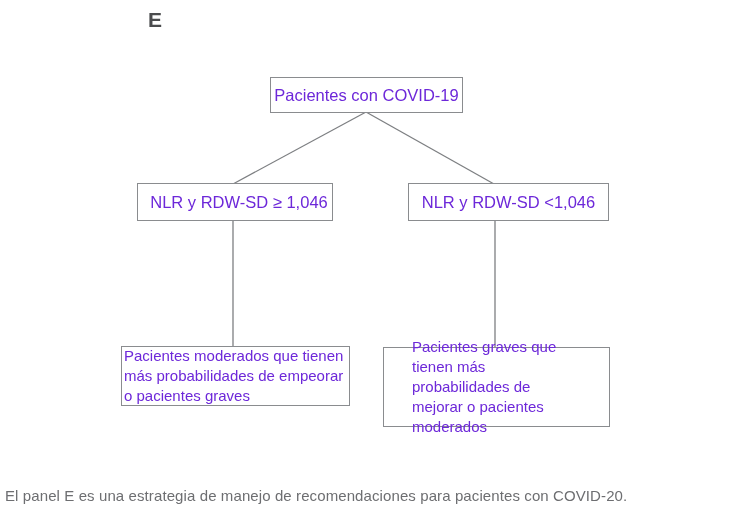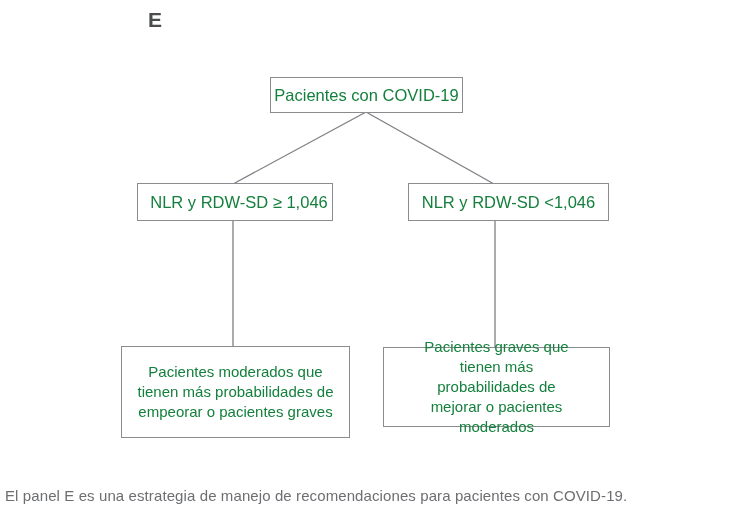--- a/index.html
+++ b/index.html
@@ -28,25 +28,25 @@
     left: 0;
     top: 0;
     z-index: 1;
   }
   .node {
     position: absolute;
     z-index: 2;
     box-sizing: border-box;
     border: 1.5px solid #8a8c8f;
     background: #ffffff;
-    color: #15803d;
+    color: #6d28d9;
     display: flex;
     align-items: center;
     justify-content: center;
-    text-align: center;
+    text-align: left;
     line-height: 20px;
   }
   .node-root {
     left: 270px;
     top: 77px;
     width: 193px;
     height: 36px;
     font-size: 16.5px;
   }
   .node-branch-left {
@@ -62,23 +62,23 @@
     top: 183px;
     width: 201px;
     height: 38px;
     font-size: 16.5px;
     margin-left: 12px;
   }
   .node-outcome-left {
     left: 121px;
     top: 346px;
     width: 229px;
-    height: 92px;
+    height: 60px;
     font-size: 15px;
-    padding: 4px 14px;
+    padding: 4px 2px;
   }
   .node-outcome-right {
     left: 383px;
     top: 347px;
     width: 227px;
     height: 80px;
     font-size: 15px;
     padding: 4px 28px;
   }
   .caption {
@@ -109,15 +109,15 @@
   <div class="node node-root">Pacientes con COVID-19</div>
 
   <div class="node node-branch-left">NLR y RDW-SD ≥ 1,046</div>
 
   <div class="node node-branch-right">NLR y RDW-SD &lt;1,046</div>
 
   <div class="node node-outcome-left">Pacientes moderados que tienen más probabilidades de empeorar o pacientes graves</div>
 
   <div class="node node-outcome-right">Pacientes graves que tienen más probabilidades de mejorar o pacientes moderados</div>
 
-  <div class="caption">El panel E es una estrategia de manejo de recomendaciones para pacientes con COVID-19.</div>
+  <div class="caption">El panel E es una estrategia de manejo de recomendaciones para pacientes con COVID-20.</div>
 
 </div>
 
 </body></html>

